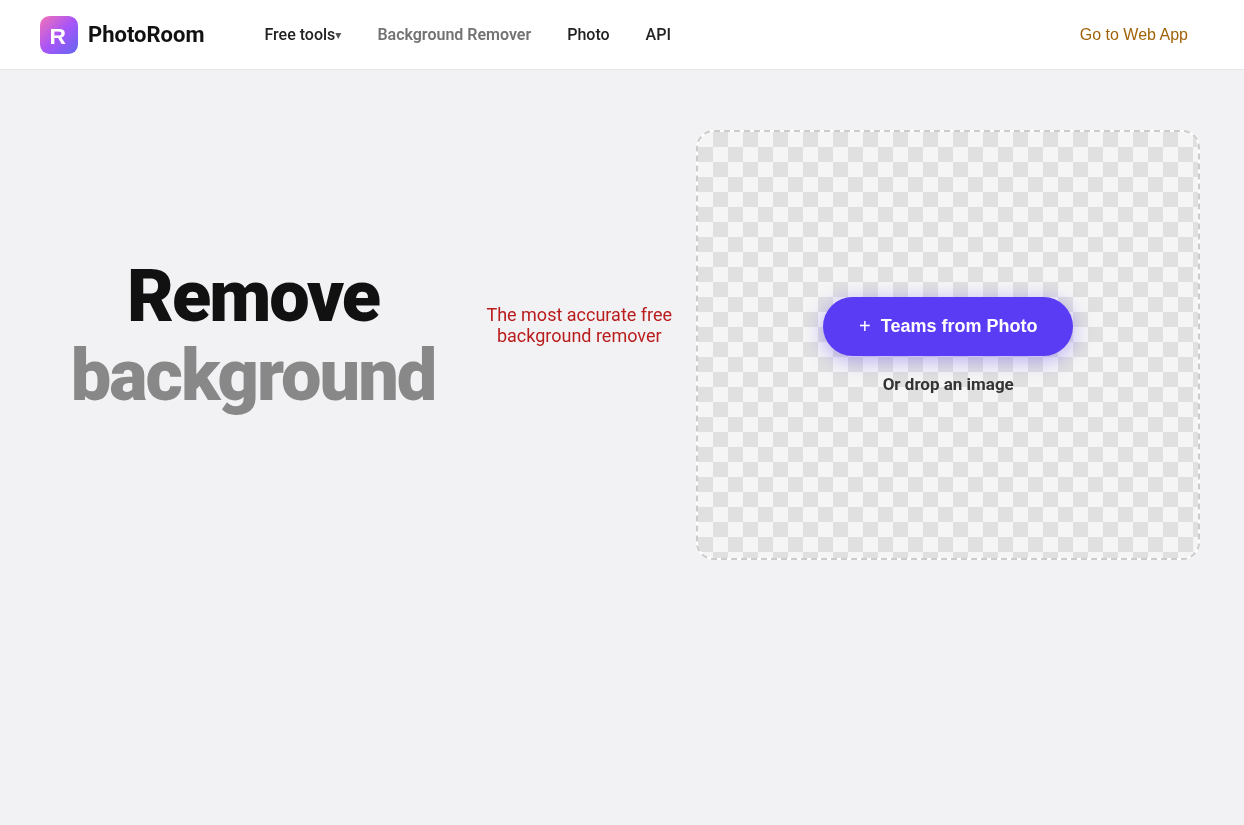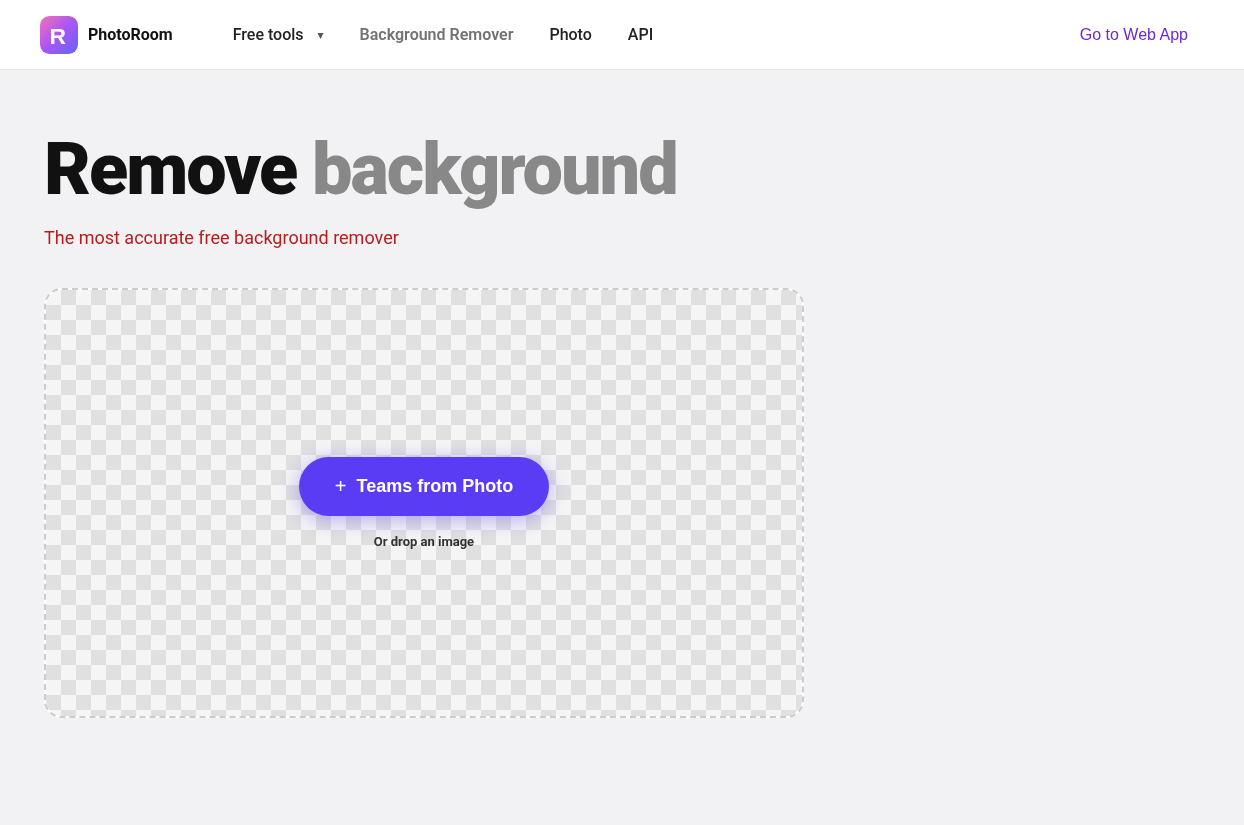--- a/index.html
+++ b/index.html
@@ -36,40 +36,40 @@
       text-decoration: none;
       margin-right: 60px;
     }
 
     .brand-logo {
       width: 38px;
       height: 38px;
     }
 
     .brand-name {
-      font-size: 16px;
+      font-size: 22px;
       font-weight: 700;
       color: #111111;
     }
 
     .navbar-nav {
       display: flex;
       align-items: center;
       gap: 36px;
       flex: 1;
     }
 
     .nav-item {
       font-size: 16px;
       font-weight: 500;
       color: #222222;
       cursor: pointer;
       display: flex;
       align-items: center;
-      gap: 14px;
+      gap: 0;
       text-decoration: none;
     }
 
     .nav-item.active {
       color: #737373;
       font-weight: 600;
     }
 
     .nav-chevron {
       font-size: 12px;
@@ -78,30 +78,30 @@
 
     .navbar-actions {
       margin-left: auto;
     }
 
     .btn-web-app {
       background: transparent;
       border: none;
       font-size: 16px;
       font-weight: 500;
-      color: #6d28d9;
+      color: #a16207;
       cursor: pointer;
       padding: 8px 16px;
     }
 
     
     .main-content {
       display: flex;
-      flex-direction: column;
-      align-items: flex-start;
+      flex-direction: row;
+      align-items: center;
       padding: 60px 44px 40px;
     }
 
     .hero-title {
       font-size: 72px;
       font-weight: 900;
       color: #111111;
       text-align: center;
       line-height: 1.1;
       margin-bottom: 18px;
@@ -178,21 +178,21 @@
       box-shadow: 0 4px 20px rgba(91, 60, 245, 0.4);
       transition: background 0.2s, box-shadow 0.2s;
     }
 
     .btn-icon {
       font-size: 20px;
       font-weight: 300;
     }
 
     .drop-text {
-      font-size: 13px;
+      font-size: 17px;
       font-weight: 700;
       color: #333333;
     }
   </style>
 </head>
 <body>
 
 <nav class="navbar">
   <a class="navbar-brand" href="#">
 

